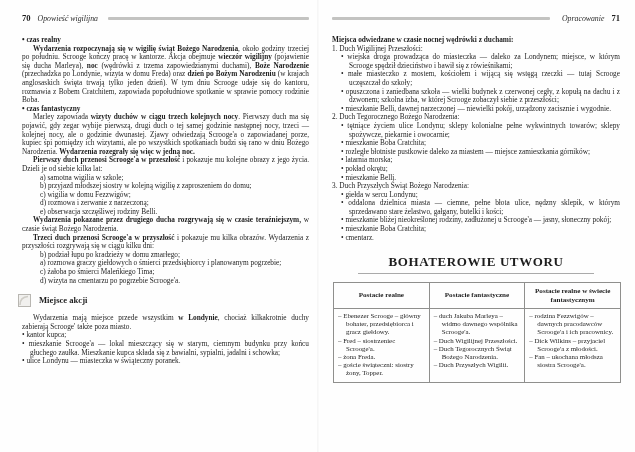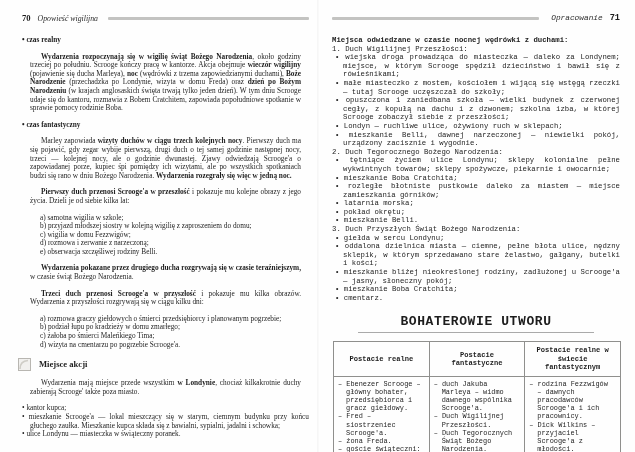--- a/index.html
+++ b/index.html
@@ -2,40 +2,40 @@
 <html><head>
 <meta charset="utf-8">
 <style>
   html,body{margin:0;padding:0;background:#f4f4f2;}
   .spread{position:relative;width:635px;height:452px;background:#fefefe;overflow:hidden;
           font-family:"Liberation Serif","DejaVu Serif",serif;color:#1d1d1d;}
   .fold{position:absolute;left:317px;top:0;width:2px;height:452px;
         background:linear-gradient(to right,rgba(0,0,0,0.04),rgba(0,0,0,0.01));}
   .page{position:absolute;top:0;height:316px;box-sizing:border-box;}
   .page.left{left:0;width:317px;padding:12px 8px 10px 22px;}
-  .page.right{left:318px;width:317px;padding:12px 15px 10px 14px;font-family:Liberation Mono, monospace;}
+  .page.right{left:318px;width:317px;padding:12px 15px 10px 14px;}
 
   .pagehead{display:flex;align-items:center;font-size:8px;height:12px;margin-bottom:12px;}
   .pgnum{font-weight:bold;font-size:8.6px;}
   .runtitle{font-style:italic;font-size:7.8px;color:#2a2a2a;}
   .pagehead.lft .runtitle{margin-left:7px;}
   .pagehead.rgt .runtitle{margin-right:7px;}
   .headrule{flex:1;height:3px;background:#c3c3c1;border-radius:1px;}
   .pagehead.lft .headrule{margin-left:10px;}
   .pagehead.rgt .headrule{margin-right:12px;}
 
   .content{font-size:7.3px;line-height:8.6px;text-align:justify;}
-  .content p.para{margin:8px;text-indent:11px;}
+  .content p.para{margin:0;text-indent:11px;}
   .b{font-weight:bold;}
   .bullet-head{font-weight:bold;margin:0;}
   .alpha-item{margin-left:17px;padding-left:12px;text-indent:-11px;}
   .bold-line{font-weight:bold;}
   .bullet-item{padding-left:8px;text-indent:-8px;}
   .num-item{padding-left:9px;text-indent:-9px;}
-  .sub-bullet{margin-left:3px;padding-left:8px;text-indent:-8px;}
+  .sub-bullet{margin-left:9px;padding-left:8px;text-indent:-8px;}
 
   .section-head{display:flex;align-items:center;margin:9px 0 7px -4px;}
   .section-head .shlabel{font-weight:bold;font-size:8.6px;margin-left:8px;}
   .orn{width:13px;height:13px;display:inline-block;}
 
   .chars-head{text-align:center;font-weight:bold;font-size:13px;letter-spacing:0.6px;
               margin:12px 0 3px 0;}
   .chars-rule{height:1px;background:#aaa;width:236px;margin:0 auto 8px auto;}
   table.chars{width:100%;border-collapse:collapse;table-layout:fixed;margin-left:1px;}
   table.chars th{border:1px solid #8f8f8d;font-size:7.1px;font-weight:bold;
@@ -62,22 +62,22 @@
         <div class="bullet-head">• czas fantastyczny</div>
         <p class="para"><span>Marley zapowiada </span><span class="b">wizyty duchów w ciągu trzech kolejnych nocy</span><span>. Pierwszy duch ma się pojawić, gdy zegar wybije pierwszą, drugi duch o tej samej godzinie następnej nocy, trzeci — kolejnej nocy, ale o godzinie dwunastej. Zjawy odwiedzają Scrooge'a o zapowiadanej porze, kupiec śpi pomiędzy ich wizytami, ale po wszystkich spotkaniach budzi się rano w dniu Bożego Narodzenia. </span><span class="b">Wydarzenia rozegrały się więc w jedną noc.</span></p>
         <p class="para"><span class="b">Pierwszy duch przenosi Scrooge'a w przeszłość</span><span> i pokazuje mu kolejne obrazy z jego życia. Dzieli je od siebie kilka lat:</span></p>
         <div class="alpha-item">a) samotna wigilia w szkole;</div>
         <div class="alpha-item">b) przyjazd młodszej siostry w kolejną wigilię z zaproszeniem do domu;</div>
         <div class="alpha-item">c) wigilia w domu Fezzwigów;</div>
         <div class="alpha-item">d) rozmowa i zerwanie z narzeczoną;</div>
         <div class="alpha-item">e) obserwacja szczęśliwej rodziny Belli.</div>
         <p class="para"><span class="b">Wydarzenia pokazane przez drugiego ducha rozgrywają się w czasie teraźniejszym,</span><span> w czasie świąt Bożego Narodzenia.</span></p>
         <p class="para"><span class="b">Trzeci duch przenosi Scrooge'a w przyszłość</span><span> i pokazuje mu kilka obrazów. Wydarzenia z przyszłości rozgrywają się w ciągu kilku dni:</span></p>
+        <div class="alpha-item">b) podział łupu po kradzieży w domu zmarłego;</div>
         <div class="alpha-item">a) rozmowa graczy giełdowych o śmierci przedsiębiorcy i planowanym pogrzebie;</div>
-        <div class="alpha-item">b) podział łupu po kradzieży w domu zmarłego;</div>
         <div class="alpha-item">c) żałoba po śmierci Maleńkiego Tima;</div>
         <div class="alpha-item">d) wizyta na cmentarzu po pogrzebie Scrooge'a.</div>
         <div class="section-head">
           <span class="orn"><svg width="13" height="13" viewBox="0 0 13 13">
               <rect x="0.5" y="0.5" width="12" height="12" fill="#f1f0ee" stroke="#b8b6b1"></rect>
               <path d="M2 11 Q2 3 10 2.5" fill="none" stroke="#cfcdc7" stroke-width="1.6"></path>
             </svg></span>
           <span class="shlabel">Miejsce akcji</span>
         </div>
         <p class="para"><span>Wydarzenia mają miejsce przede wszystkim </span><span class="b">w Londynie</span><span>, chociaż kilkakrotnie duchy zabierają Scrooge' także poza miasto.</span></p>
@@ -92,21 +92,20 @@
       <span class="headrule"></span>
       <span class="runtitle">Opracowanie</span>
       <span class="pgnum">71</span>
     </div>
     <div class="content" id="right-content">
         <div class="bold-line">Miejsca odwiedzane w czasie nocnej wędrówki z duchami:</div>
         <div class="num-item">1. Duch Wigilijnej Przeszłości:</div>
         <div class="sub-bullet">• wiejska droga prowadząca do miasteczka — daleko za Londynem; miejsce, w którym Scrooge spędził dzieciństwo i bawił się z rówieśnikami;</div>
         <div class="sub-bullet">• małe miasteczko z mostem, kościołem i wijącą się wstęgą rzeczki — tutaj Scrooge uczęszczał do szkoły;</div>
         <div class="sub-bullet">• opuszczona i zaniedbana szkoła — wielki budynek z czerwonej cegły, z kopułą na dachu i z dzwonem; szkolna izba, w której Scrooge zobaczył siebie z przeszłości;</div>
-        <div class="sub-bullet">• Londyn — ruchliwe ulice, ożywiony ruch w sklepach;</div>
         <div class="sub-bullet">• mieszkanie Belli, dawnej narzeczonej — niewielki pokój, urządzony zacisznie i wygodnie.</div>
         <div class="num-item">2. Duch Tegorocznego Bożego Narodzenia:</div>
         <div class="sub-bullet">• tętniące życiem ulice Londynu; sklepy kolonialne pełne wykwintnych towarów; sklepy spożywcze, piekarnie i owocarnie;</div>
         <div class="sub-bullet">• mieszkanie Boba Cratchita;</div>
         <div class="sub-bullet">• rozległe błotniste pustkowie daleko za miastem — miejsce zamieszkania górników;</div>
         <div class="sub-bullet">• latarnia morska;</div>
         <div class="sub-bullet">• pokład okrętu;</div>
         <div class="sub-bullet">• mieszkanie Belli.</div>
         <div class="num-item">3. Duch Przyszłych Świąt Bożego Narodzenia:</div>
         <div class="sub-bullet">• giełda w sercu Londynu;</div>

